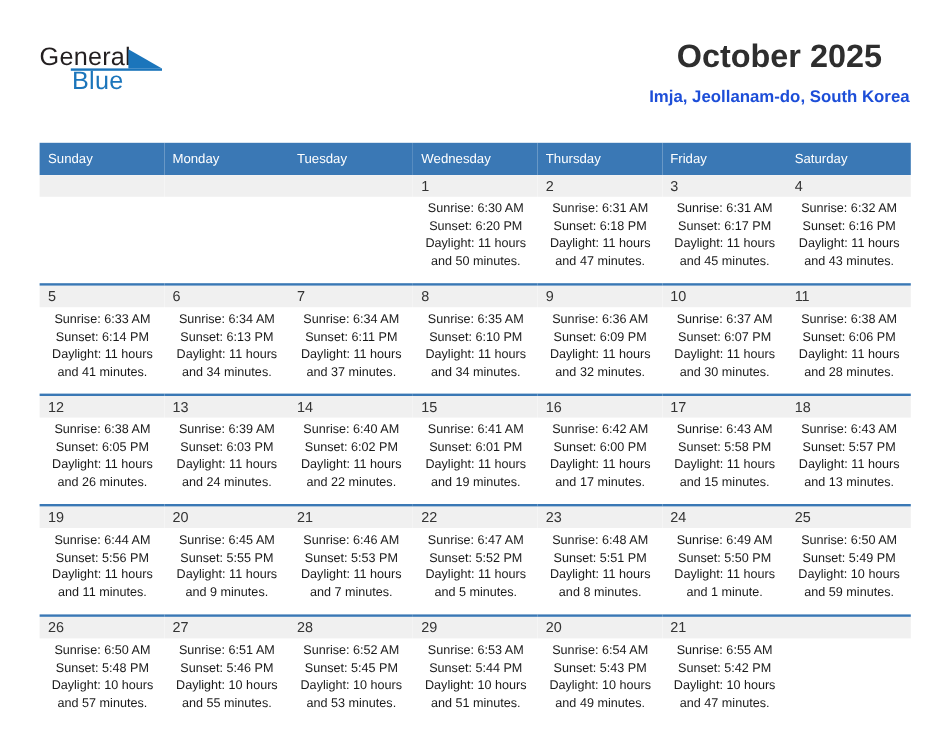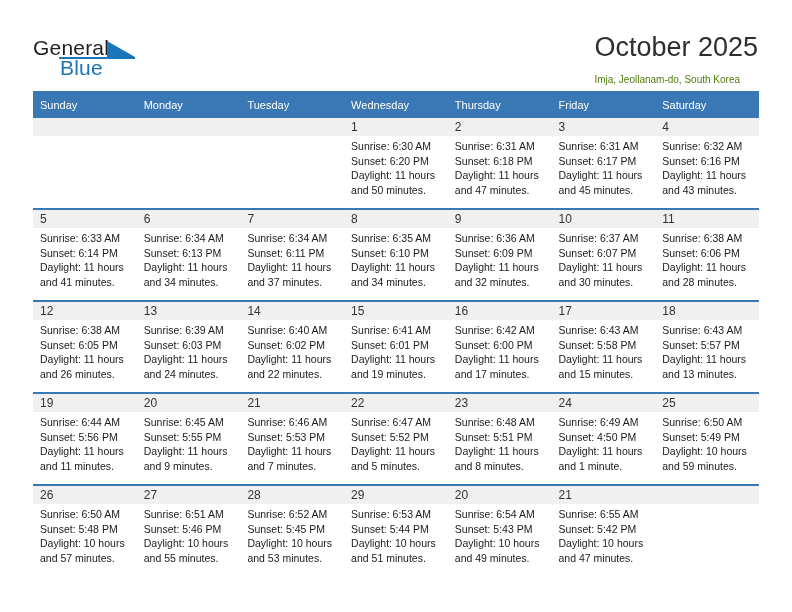--- a/index.html
+++ b/index.html
@@ -67,41 +67,42 @@
     top: 21px;
     width: 76px;
     height: 2px;
     background: #1b75bb;
   }
 
   .title-block {
     position: absolute;
     right: 34px;
     top: 30px;
-    text-align: left;
+    text-align: center;
+    font-weight: bold;
   }
   .cal-title {
     font-size: 27px;
     color: #2e2e2e;
     line-height: 34px;
     white-space: nowrap;
   }
   .cal-subtitle {
-    font-size: 10px;
-    color: #4d7c0f;
+    font-size: 14px;
+    color: #1d4ed8;
     line-height: 22px;
     margin-top: 5px;
     white-space: nowrap;
   }
 
   
   .cal {
     position: absolute;
     left: 33px;
-    top: 91px;
+    top: 119px;
     width: 726px;
     border-collapse: collapse;
     table-layout: fixed;
   }
   .cal th {
     background: #3a78b5;
     color: #ffffff;
     font-size: 11px;
     font-weight: normal;
     text-align: left;
@@ -134,20 +135,21 @@
     color: transparent;
   }
   td.empty-cell .daynum-band {
     background: #f0f0f0;
   }
   .cell-body {
     padding: 3px 6px 0 7px;
     font-size: 10.5px;
     line-height: 14.5px;
     color: #1a1a1a;
+    text-align: center;
   }
   .cell-body div {
     white-space: nowrap;
   }
 </style>
 </head>
 <body>
 
 <div class="page">
 
@@ -418,21 +420,21 @@
               <div>Sunrise: 6:48 AM</div>
               <div>Sunset: 5:51 PM</div>
               <div>Daylight: 11 hours</div>
               <div>and 8 minutes.</div>
             </div>
           </td>
           <td class="day-cell">
             <div class="daynum-band">24</div>
             <div class="cell-body">
               <div>Sunrise: 6:49 AM</div>
-              <div>Sunset: 4:50 PM</div>
+              <div>Sunset: 5:50 PM</div>
               <div>Daylight: 11 hours</div>
               <div>and 1 minute.</div>
             </div>
           </td>
           <td class="day-cell">
             <div class="daynum-band">25</div>
             <div class="cell-body">
               <div>Sunrise: 6:50 AM</div>
               <div>Sunset: 5:49 PM</div>
               <div>Daylight: 10 hours</div>

